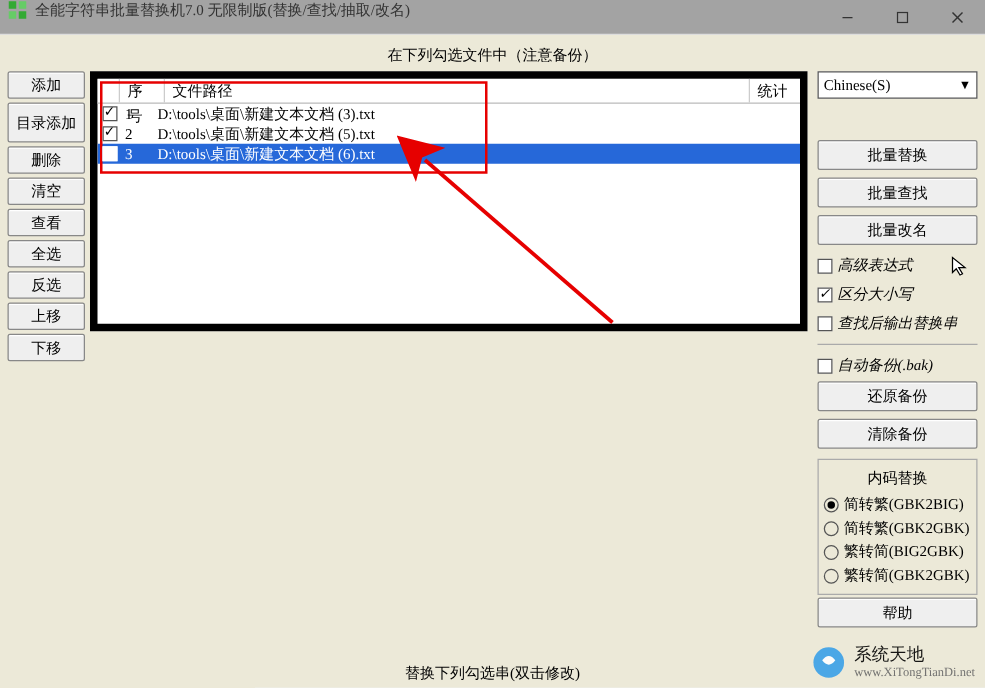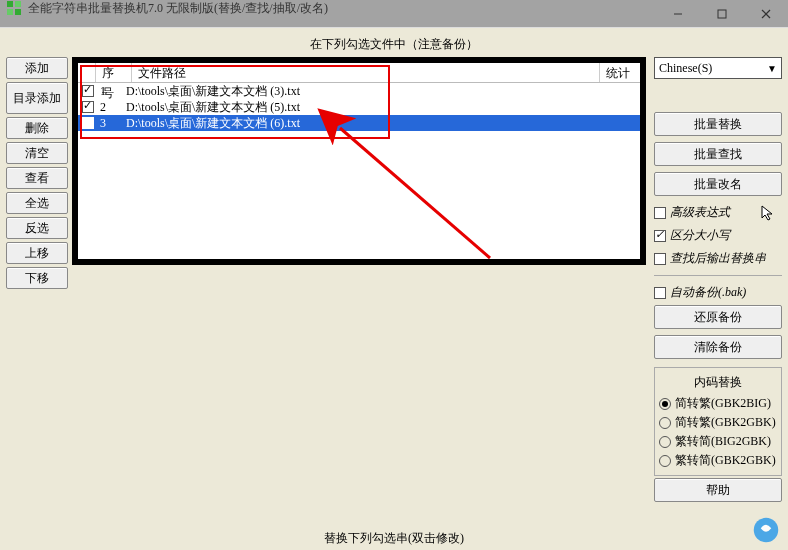--- a/index.html
+++ b/index.html
@@ -343,15 +343,19 @@
 
   <svg class="cursor" style="left:760px;top:176px" width="18" height="18">
     <path d="M2,2 L2,14 L5,11 L8,16 L10,15 L7,10 L12,10 z" fill="#fff" stroke="#000" stroke-width="1"></path>
   </svg>
 
   <div class="watermark">
     <svg class="wm-logo" viewBox="0 0 32 32">
       <circle cx="16" cy="16" r="14" fill="#3aa0e8"></circle>
       <path d="M10 14 q6 -8 12 0 q-6 8 -12 0" fill="#fff"></path>
     </svg>
+    <div>
+      <div class="wm-text">系统天地</div>
+      <div class="wm-sub">www.XiTongTianDi.net</div>
+    </div>
   </div>
 
 </div>
 
 </body></html>

